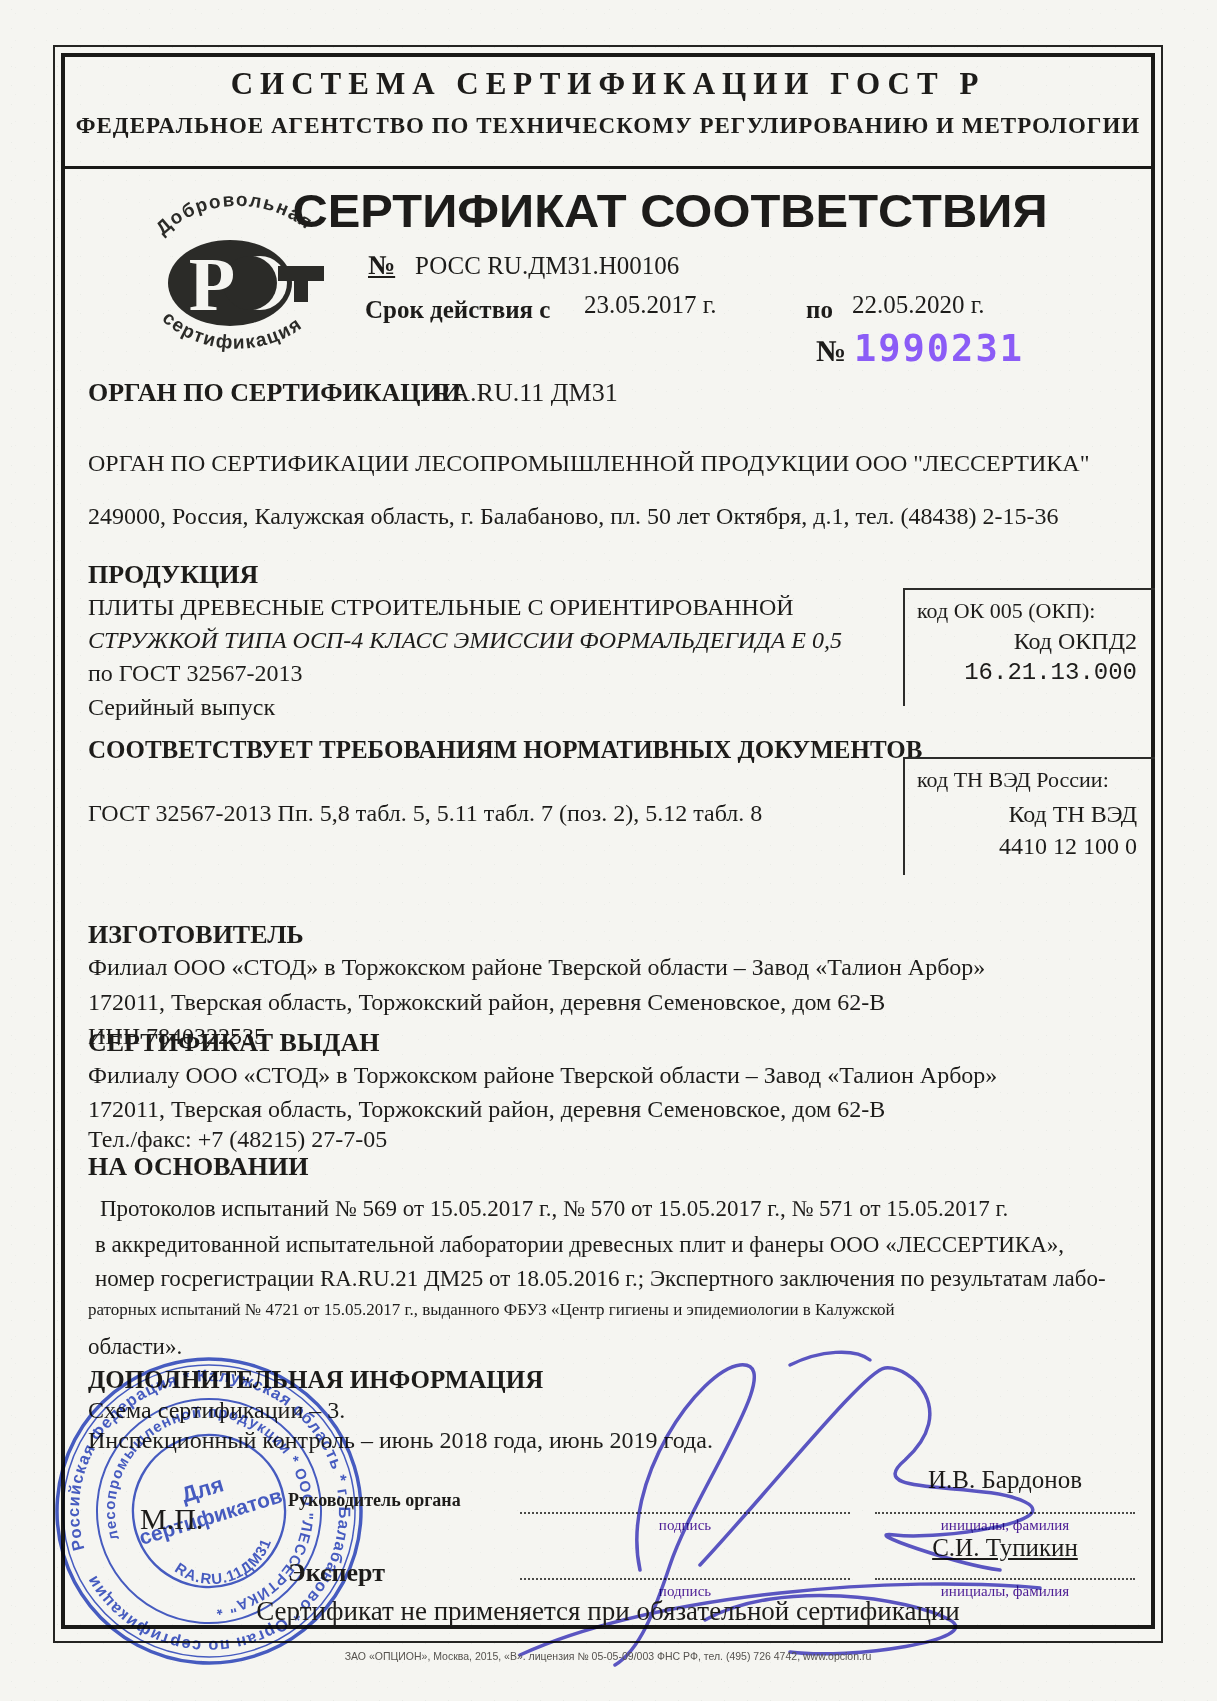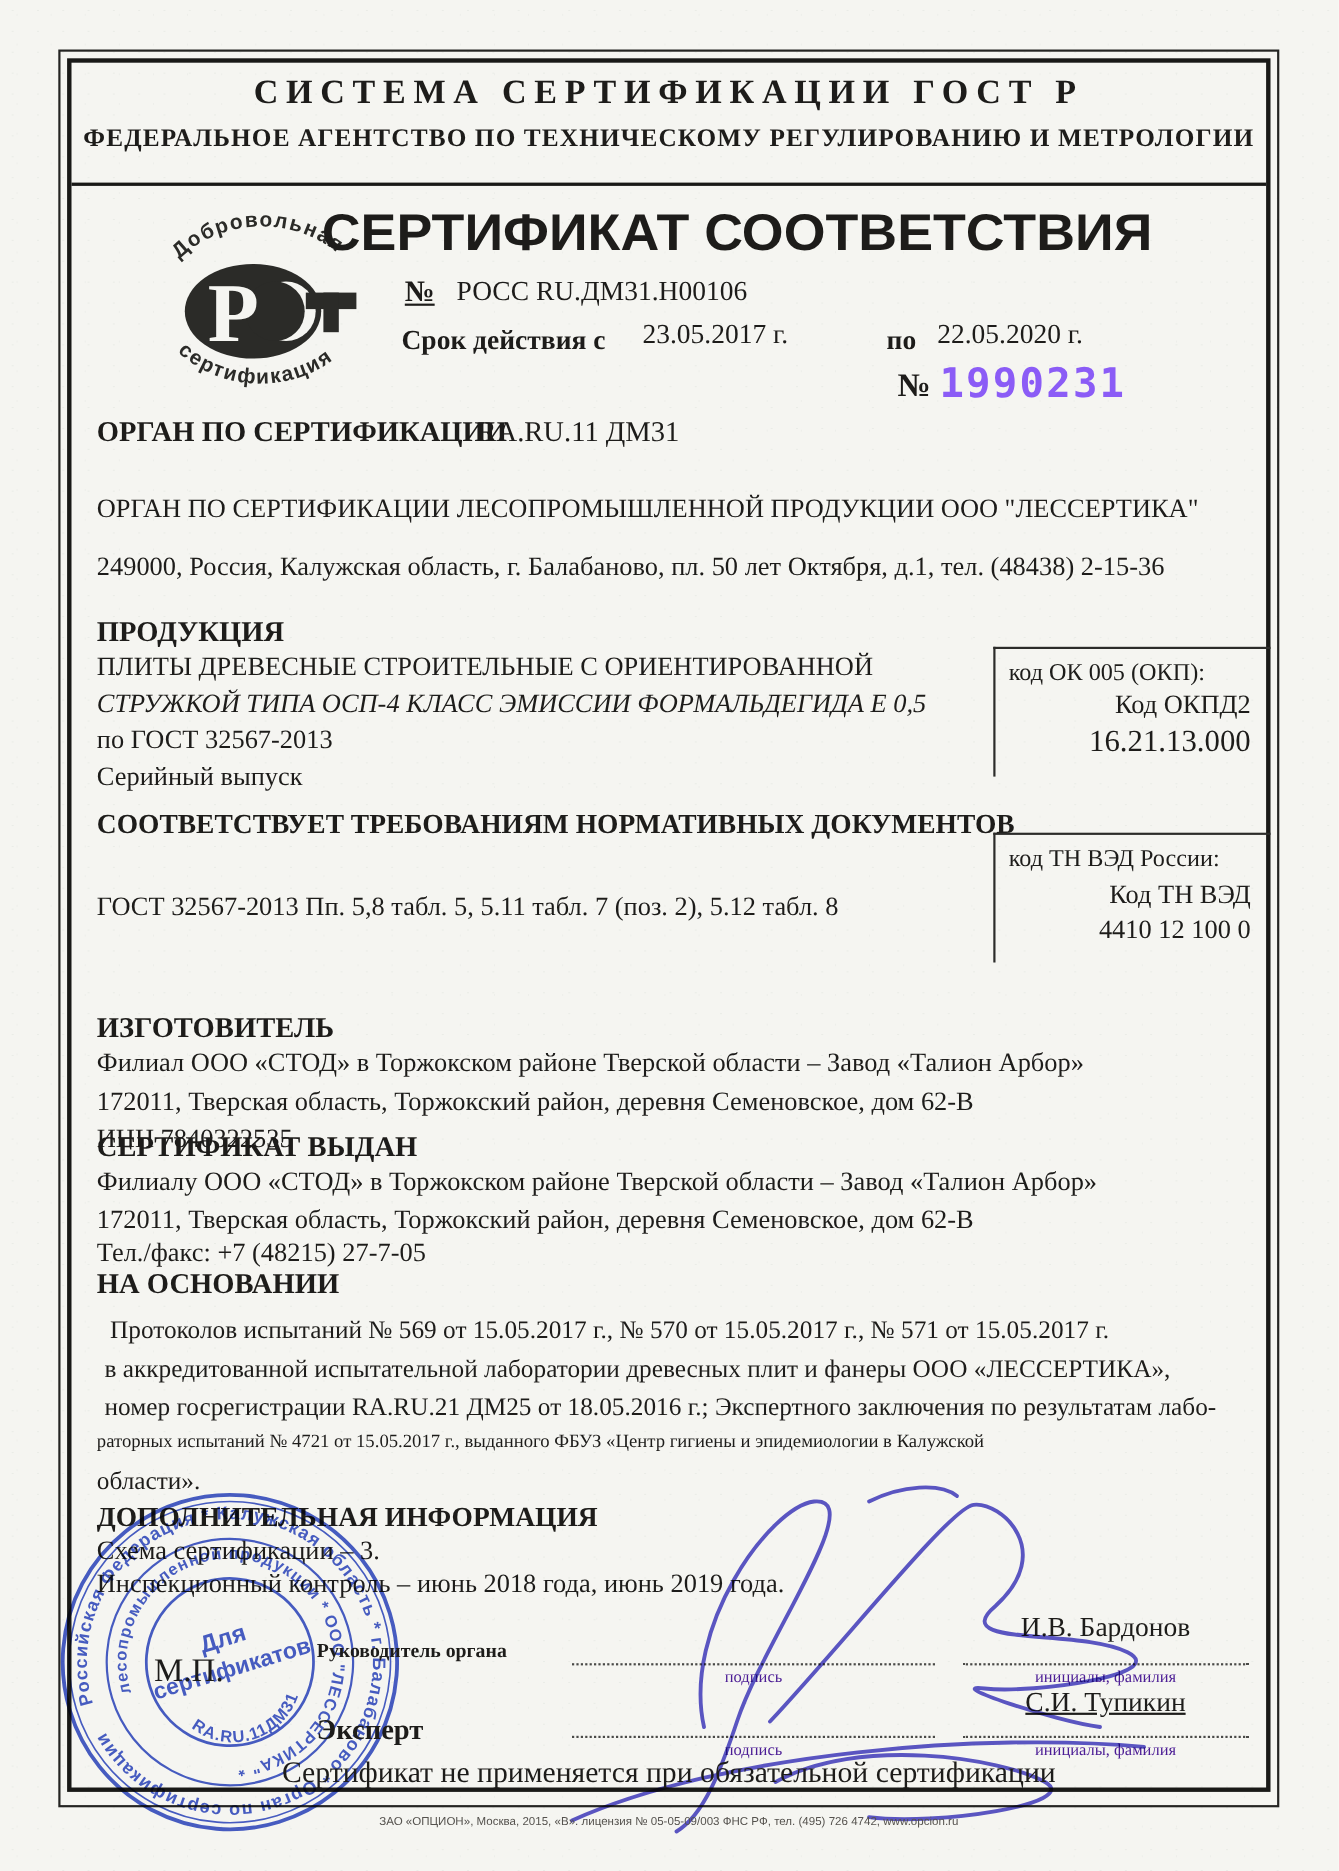--- a/index.html
+++ b/index.html
@@ -86,25 +86,25 @@
 
 <div class="t b" style="left:88px;top:560px;font-size:26px;">ПРОДУКЦИЯ</div>
 <div class="t" style="left:88px;top:594px;font-size:24px;">ПЛИТЫ ДРЕВЕСНЫЕ СТРОИТЕЛЬНЫЕ С ОРИЕНТИРОВАННОЙ</div>
 <div class="t" style="left:88px;top:627px;font-size:24px;font-style:italic;">СТРУЖКОЙ ТИПА ОСП-4 КЛАСС ЭМИССИИ ФОРМАЛЬДЕГИДА Е 0,5</div>
 <div class="t" style="left:88px;top:660px;font-size:24px;">по ГОСТ 32567-2013</div>
 <div class="t" style="left:88px;top:694px;font-size:24px;">Серийный  выпуск</div>
 
 <div class="codebox" style="top:588px;">
   <div class="t" style="left:12px;top:8px;font-size:22px;">код ОК 005 (ОКП):</div>
   <div class="t rt" style="left:0;top:38px;width:232px;font-size:24px;">Код ОКПД2</div>
-  <div class="t rt" style="left:0;top:69px;width:232px;font-size:28px;">16.21.13.000</div>
+  <div class="t rt" style="left:0;top:69px;width:232px;font-size:24px;font-family:Liberation Mono, monospace;">16.21.13.000</div>
 </div>
 
 <div class="t b" style="left:88px;top:736px;font-size:25px;">СООТВЕТСТВУЕТ ТРЕБОВАНИЯМ НОРМАТИВНЫХ ДОКУМЕНТОВ</div>
-<div class="t" style="left:88px;top:800px;font-size:24px;margin-top:12px;">ГОСТ 32567-2013 Пп. 5,8 табл. 5, 5.11 табл. 7 (поз. 2), 5.12 табл. 8</div>
+<div class="t" style="left:88px;top:800px;font-size:24px;">ГОСТ 32567-2013 Пп. 5,8 табл. 5, 5.11 табл. 7 (поз. 2), 5.12 табл. 8</div>
 
 <div class="codebox" style="top:757px;">
   <div class="t" style="left:12px;top:8px;font-size:22px;">код ТН ВЭД России:</div>
   <div class="t rt" style="left:0;top:42px;width:232px;font-size:24px;">Код ТН ВЭД</div>
   <div class="t rt" style="left:0;top:74px;width:232px;font-size:24px;">4410 12 100 0</div>
 </div>
 
 <div class="t b" style="left:88px;top:920px;font-size:26px;">ИЗГОТОВИТЕЛЬ</div>
 <div class="t" style="left:88px;top:954px;font-size:24px;">Филиал ООО «СТОД» в Торжокском районе Тверской области – Завод «Талион Арбор»</div>
 <div class="t" style="left:88px;top:989px;font-size:24px;">172011, Тверская область, Торжокский район, деревня Семеновское, дом 62-В</div>

